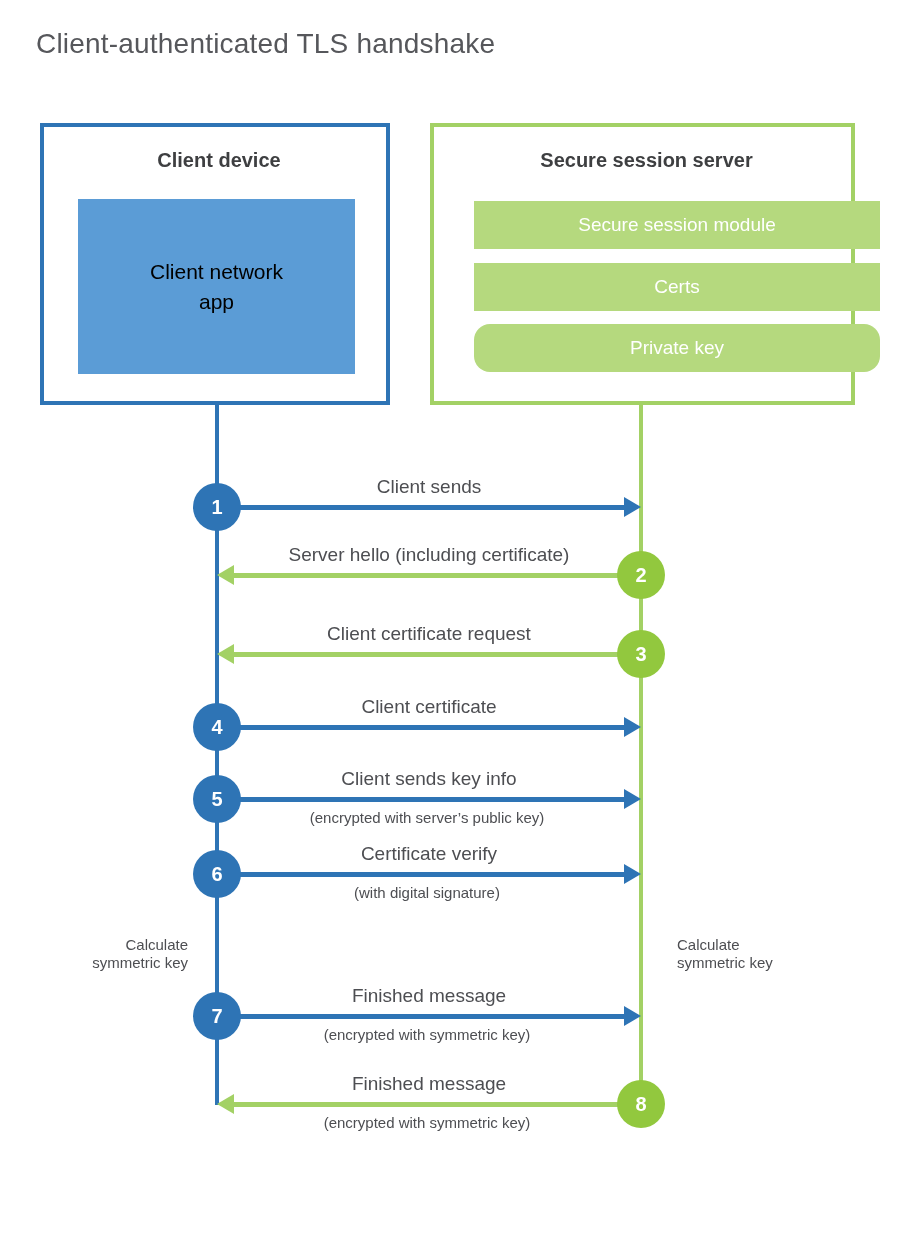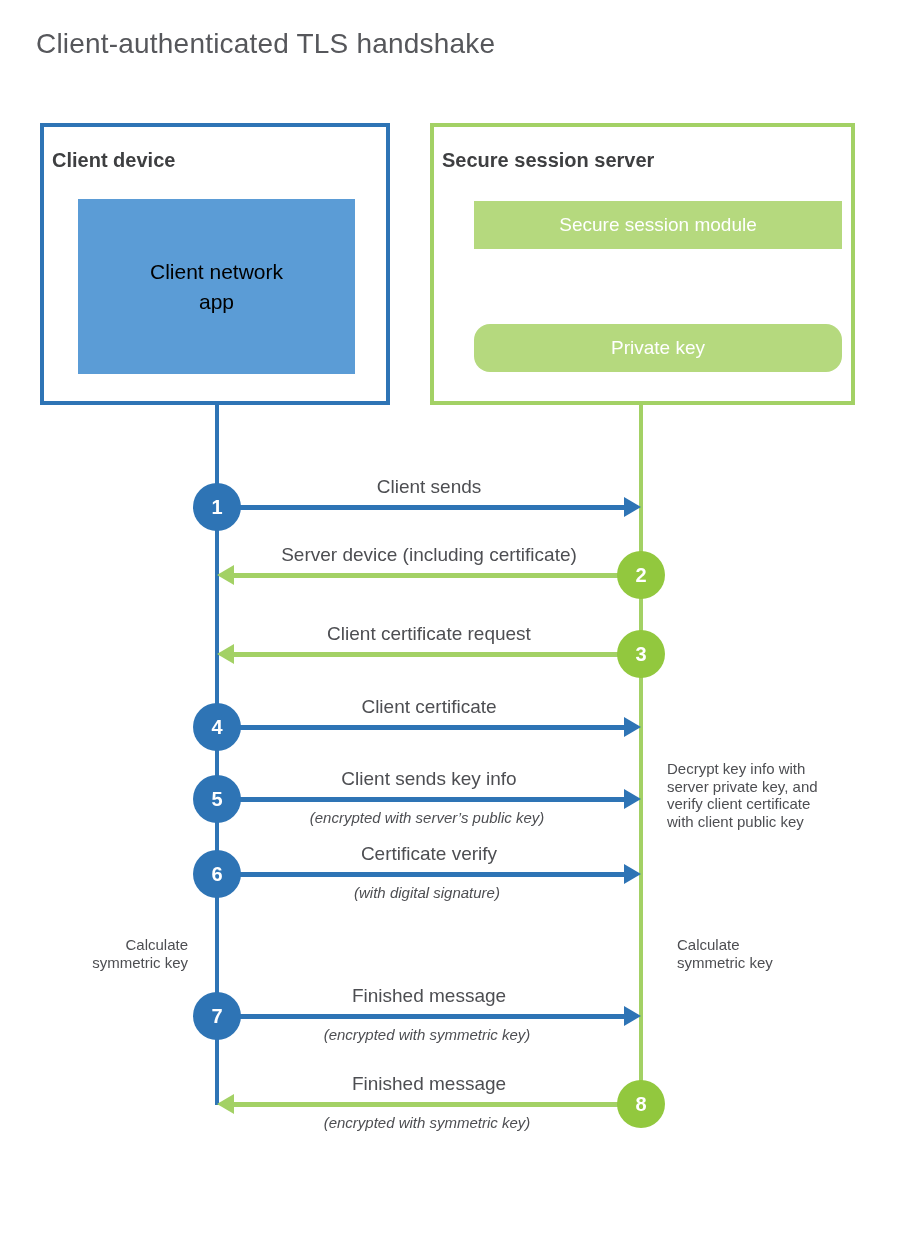--- a/index.html
+++ b/index.html
@@ -5,28 +5,28 @@
   html,body{margin:0;padding:0;background:#fff;}
   body{font-family:"Liberation Sans","DejaVu Sans",sans-serif;}
   .page{position:relative;width:900px;height:1256px;background:#fff;overflow:hidden;padding-left:8px;}
 
   .title{position:absolute;left:36px;top:28px;font-size:28px;font-weight:400;
          color:var(--title);letter-spacing:.2px;}
 
   .device-box{position:absolute;box-sizing:border-box;background:#fff;}
   .client-box{left:40px;top:123px;width:350px;height:282px;border:4px solid var(--blue);}
   .server-box{left:430px;top:123px;width:425px;height:282px;border:4px solid var(--green);}
-  .box-heading{position:absolute;left:8px;right:0;top:22px;text-align:left;
+  .box-heading{position:absolute;left:8px;right:0;top:22px;text-align:center;
                font-size:20px;font-weight:bold;color:var(--heading);}
 
   .app-box{position:absolute;left:78px;top:199px;width:277px;height:175px;
            background:var(--blue-fill);display:flex;align-items:center;justify-content:center;
            color:#000000;font-size:21px;text-align:center;white-space:pre-line;line-height:1.4;}
 
-  .module-bar{position:absolute;left:474px;width:368px;height:48px;background:var(--green-fill);
+  .module-bar{position:absolute;left:474px;width:406px;height:48px;background:var(--green-fill);
               display:flex;align-items:center;justify-content:center;color:#fff;font-size:19px;}
   .bar-1{top:201px;} .bar-2{top:263px;} .bar-3{top:324px;border-radius:16px;}
 
   .lifeline{position:absolute;top:405px;width:4px;height:700px;}
   .lifeline-blue{left:215px;background:var(--blue);}
   .lifeline-green{left:639px;background:var(--green);}
 
   .msg-row{position:absolute;left:217px;width:424px;height:0;}
   .msg-row .line{position:absolute;top:-2px;height:5px;}
   .dir-right .line{left:0;right:10px;}
@@ -41,21 +41,21 @@
 
   .msg-row .circle{position:absolute;top:-24px;width:48px;height:48px;border-radius:50%;
                    display:flex;align-items:center;justify-content:center;
                    color:#fff;font-size:20px;font-weight:bold;}
   .dir-right .circle{left:-24px;background:var(--blue);}
   .dir-left  .circle{right:-24px;background:var(--green-circle);}
 
   .msg-row .label{position:absolute;left:0;right:0;bottom:9px;text-align:center;
                   font-size:19px;color:var(--text);}
   .msg-row .sub{position:absolute;left:0;right:4px;top:10px;text-align:center;
-                font-size:15px;color:var(--text);font-style:italic;}
+                font-size:15px;color:var(--text);}
 
   .side-note{position:absolute;font-size:15px;line-height:17.5px;color:var(--text);
              white-space:pre-line;}
   .note-decrypt{left:667px;top:760px;width:170px;text-align:left;}
   .calc-left{left:58px;top:936px;width:130px;text-align:right;}
   .calc-right{left:677px;top:936px;width:130px;text-align:left;}
 </style>
 </head>
 <body>
 
@@ -66,38 +66,39 @@
   <div class="device-box client-box">
     <div class="box-heading">Client device</div>
   </div>
   <div class="app-box">Client network
 app</div>
 
   <div class="device-box server-box">
     <div class="box-heading">Secure session server</div>
   </div>
   <div class="module-bar bar-1">Secure session module</div>
+  <div class="module-bar bar-2">Certs</div>
   <div class="module-bar bar-3">Private key</div>
 
   <div class="lifeline lifeline-blue"></div>
   <div class="lifeline lifeline-green"></div>
 
   <div class="msg-row dir-right c-blue" style="top:507px">
     <div class="line"></div>
     <div class="head"></div>
     <div class="circle">1</div>
     <div class="label">Client sends</div>
     <div class="sub"></div>
   </div>
 
   <div class="msg-row dir-left c-green" style="top:575px">
     <div class="line"></div>
     <div class="head"></div>
     <div class="circle">2</div>
-    <div class="label">Server device (including certificate)</div>
+    <div class="label">Server hello (including certificate)</div>
     <div class="sub"></div>
   </div>
 
   <div class="msg-row dir-left c-green" style="top:654px">
     <div class="line"></div>
     <div class="head"></div>
     <div class="circle">3</div>
     <div class="label">Client certificate request</div>
     <div class="sub"></div>
   </div>
@@ -135,22 +136,18 @@
   </div>
 
   <div class="msg-row dir-left c-green" style="top:1104px">
     <div class="line"></div>
     <div class="head"></div>
     <div class="circle">8</div>
     <div class="label">Finished message</div>
     <div class="sub">(encrypted with symmetric key)</div>
   </div>
 
-  <div class="side-note note-decrypt">Decrypt key info with
-server private key, and
-verify client certificate
-with client public key</div>
   <div class="side-note calc-left">Calculate
 symmetric key</div>
   <div class="side-note calc-right">Calculate
 symmetric key</div>
 
 </div>
 
 </body></html>

